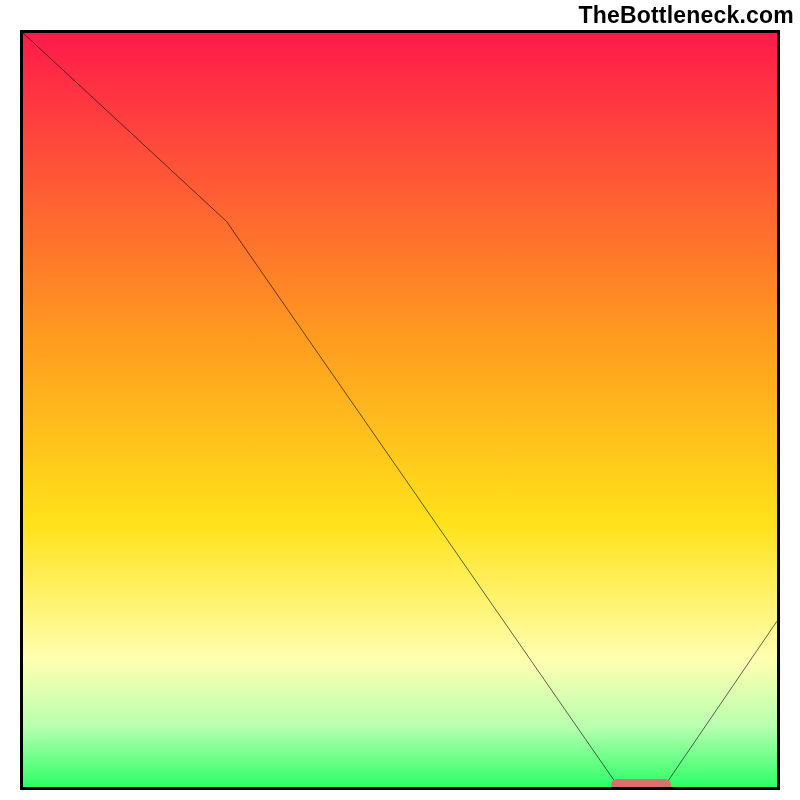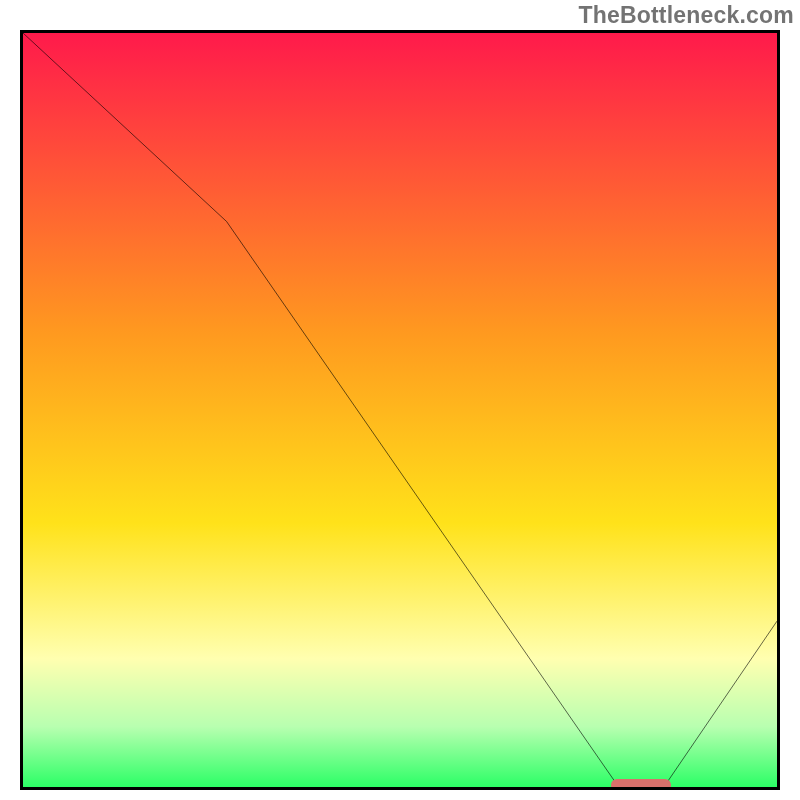--- a/index.html
+++ b/index.html
@@ -15,21 +15,21 @@
     position: relative;
     width: 800px;
     height: 800px;
   }
   .watermark {
     position: absolute;
     top: 2px;
     right: 6px;
     font-size: 23px;
     font-weight: 600;
-    color: #737373;
+    color: #000000;
     letter-spacing: 0.2px;
     user-select: none;
   }
   .chart-frame {
     position: absolute;
     left: 20px;
     top: 30px;
     width: 760px;
     height: 760px;
     border: 3px solid #000;

